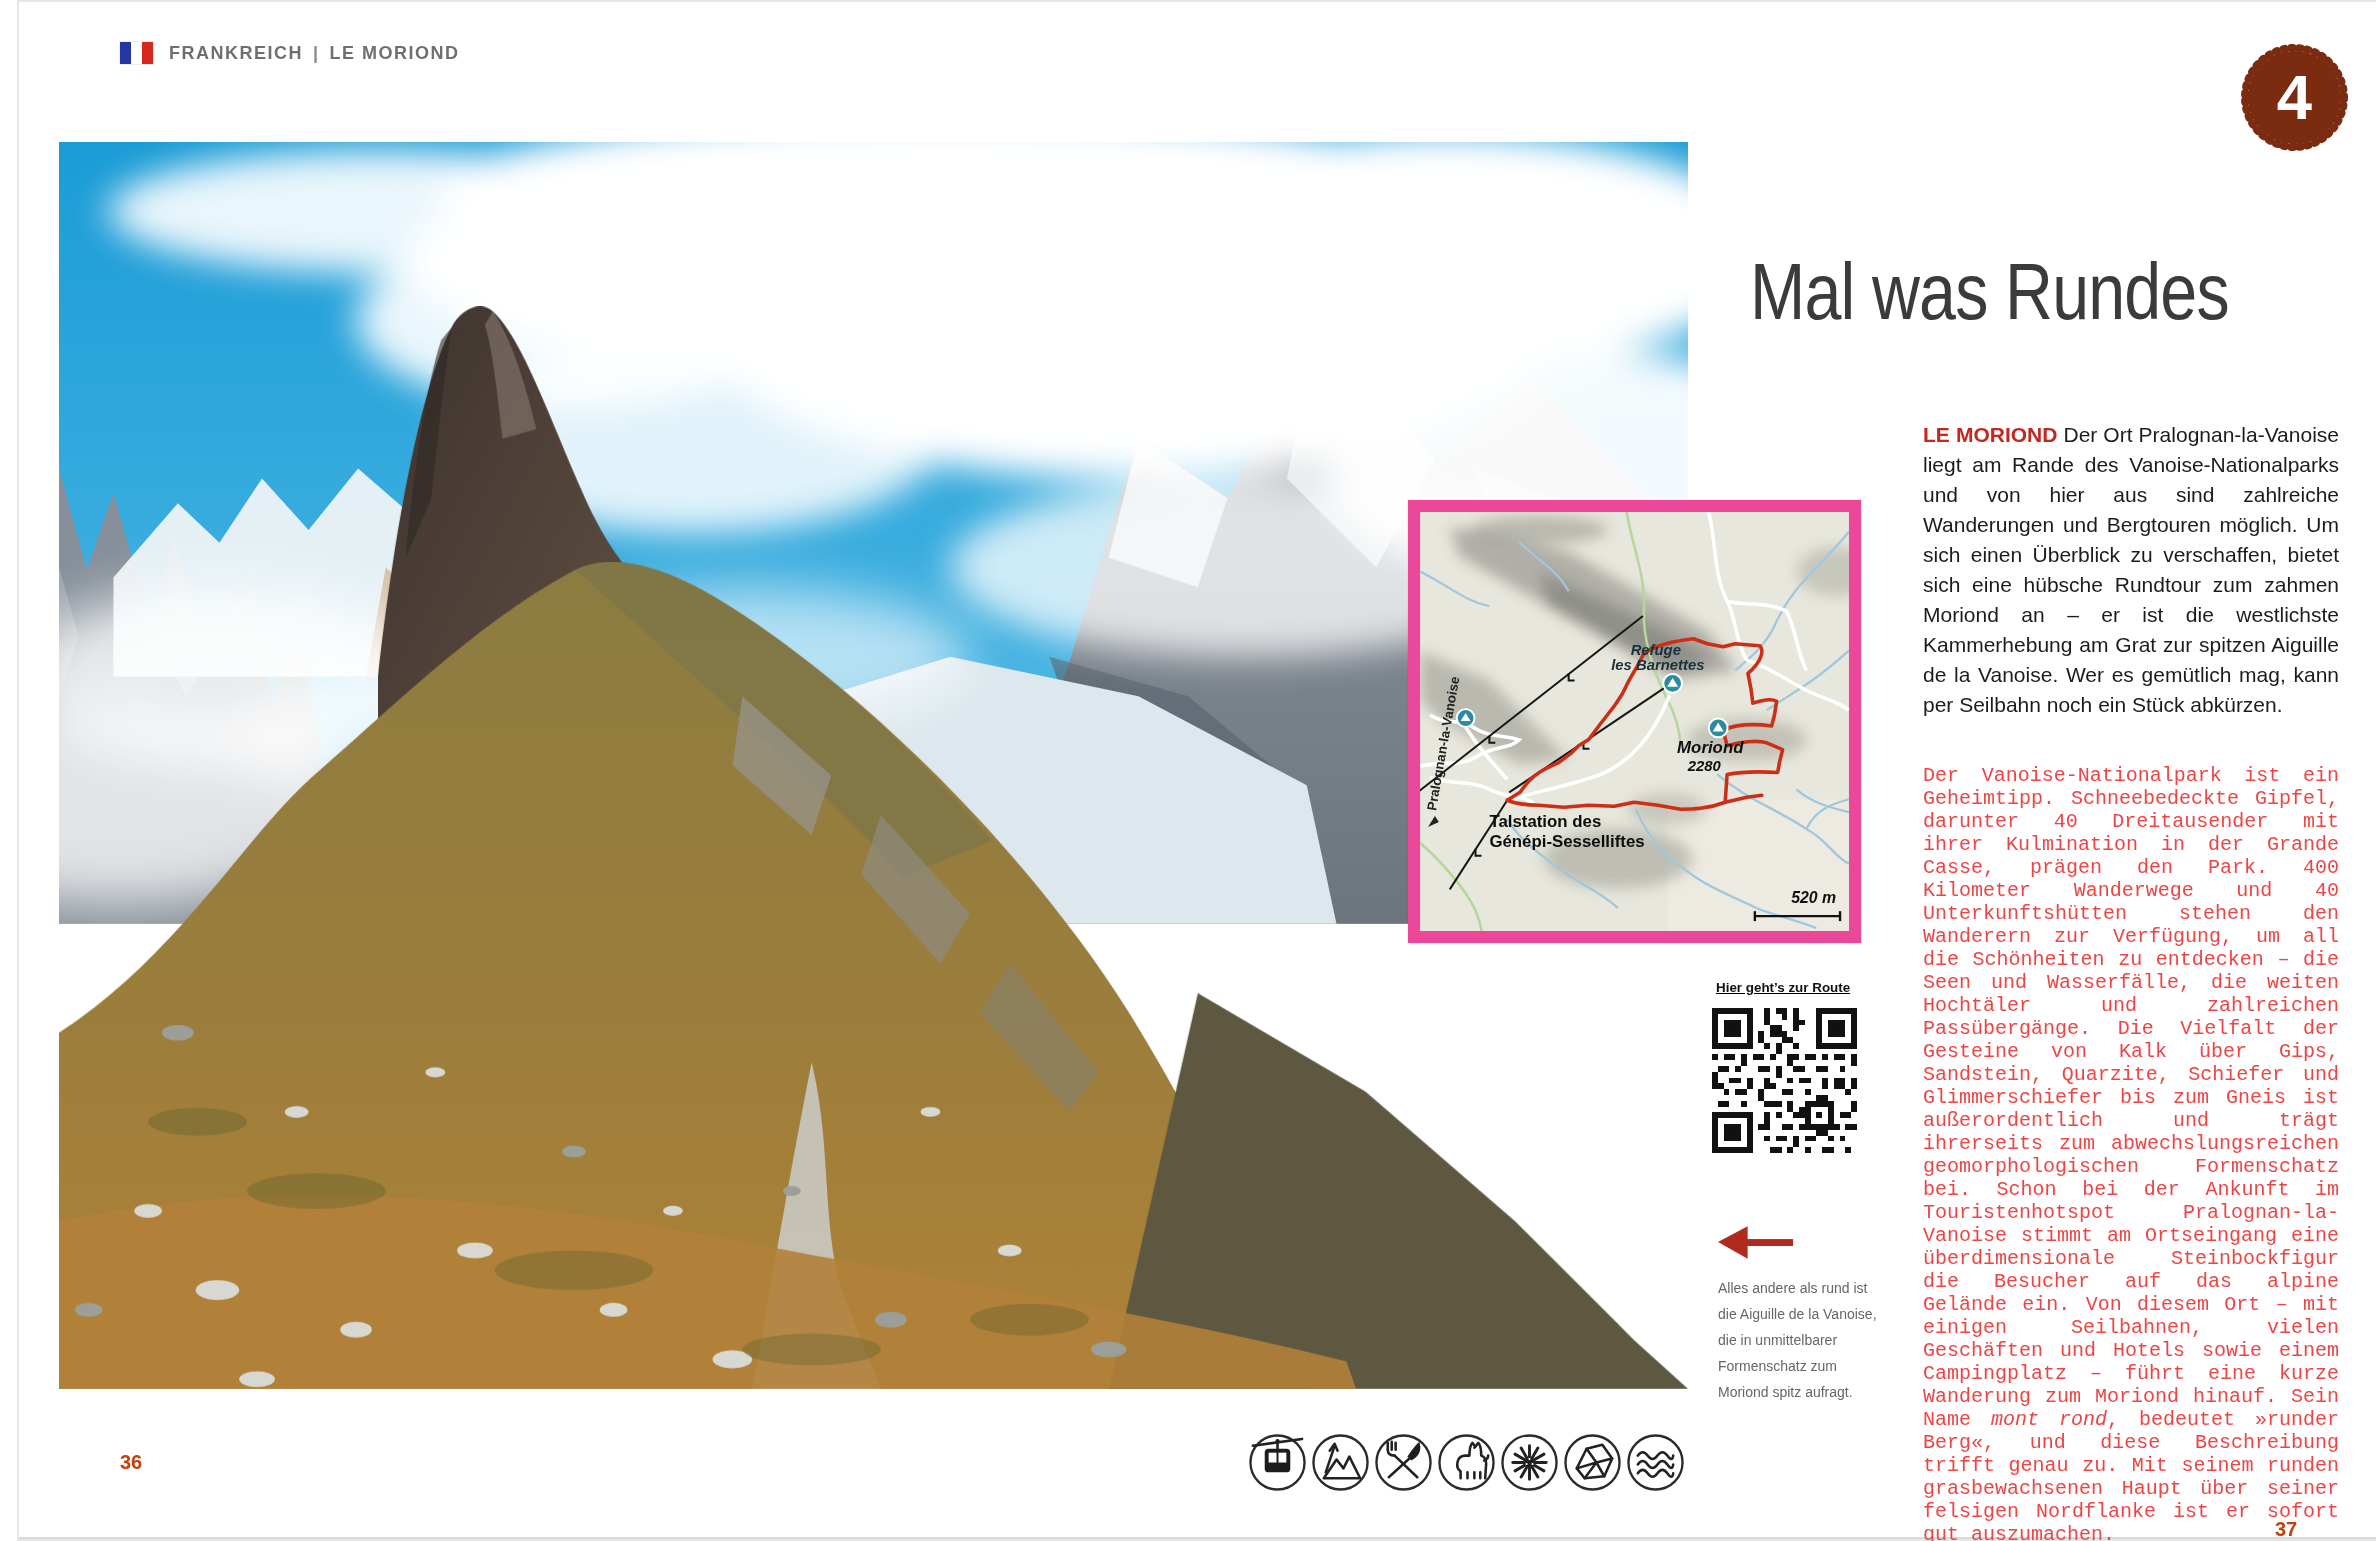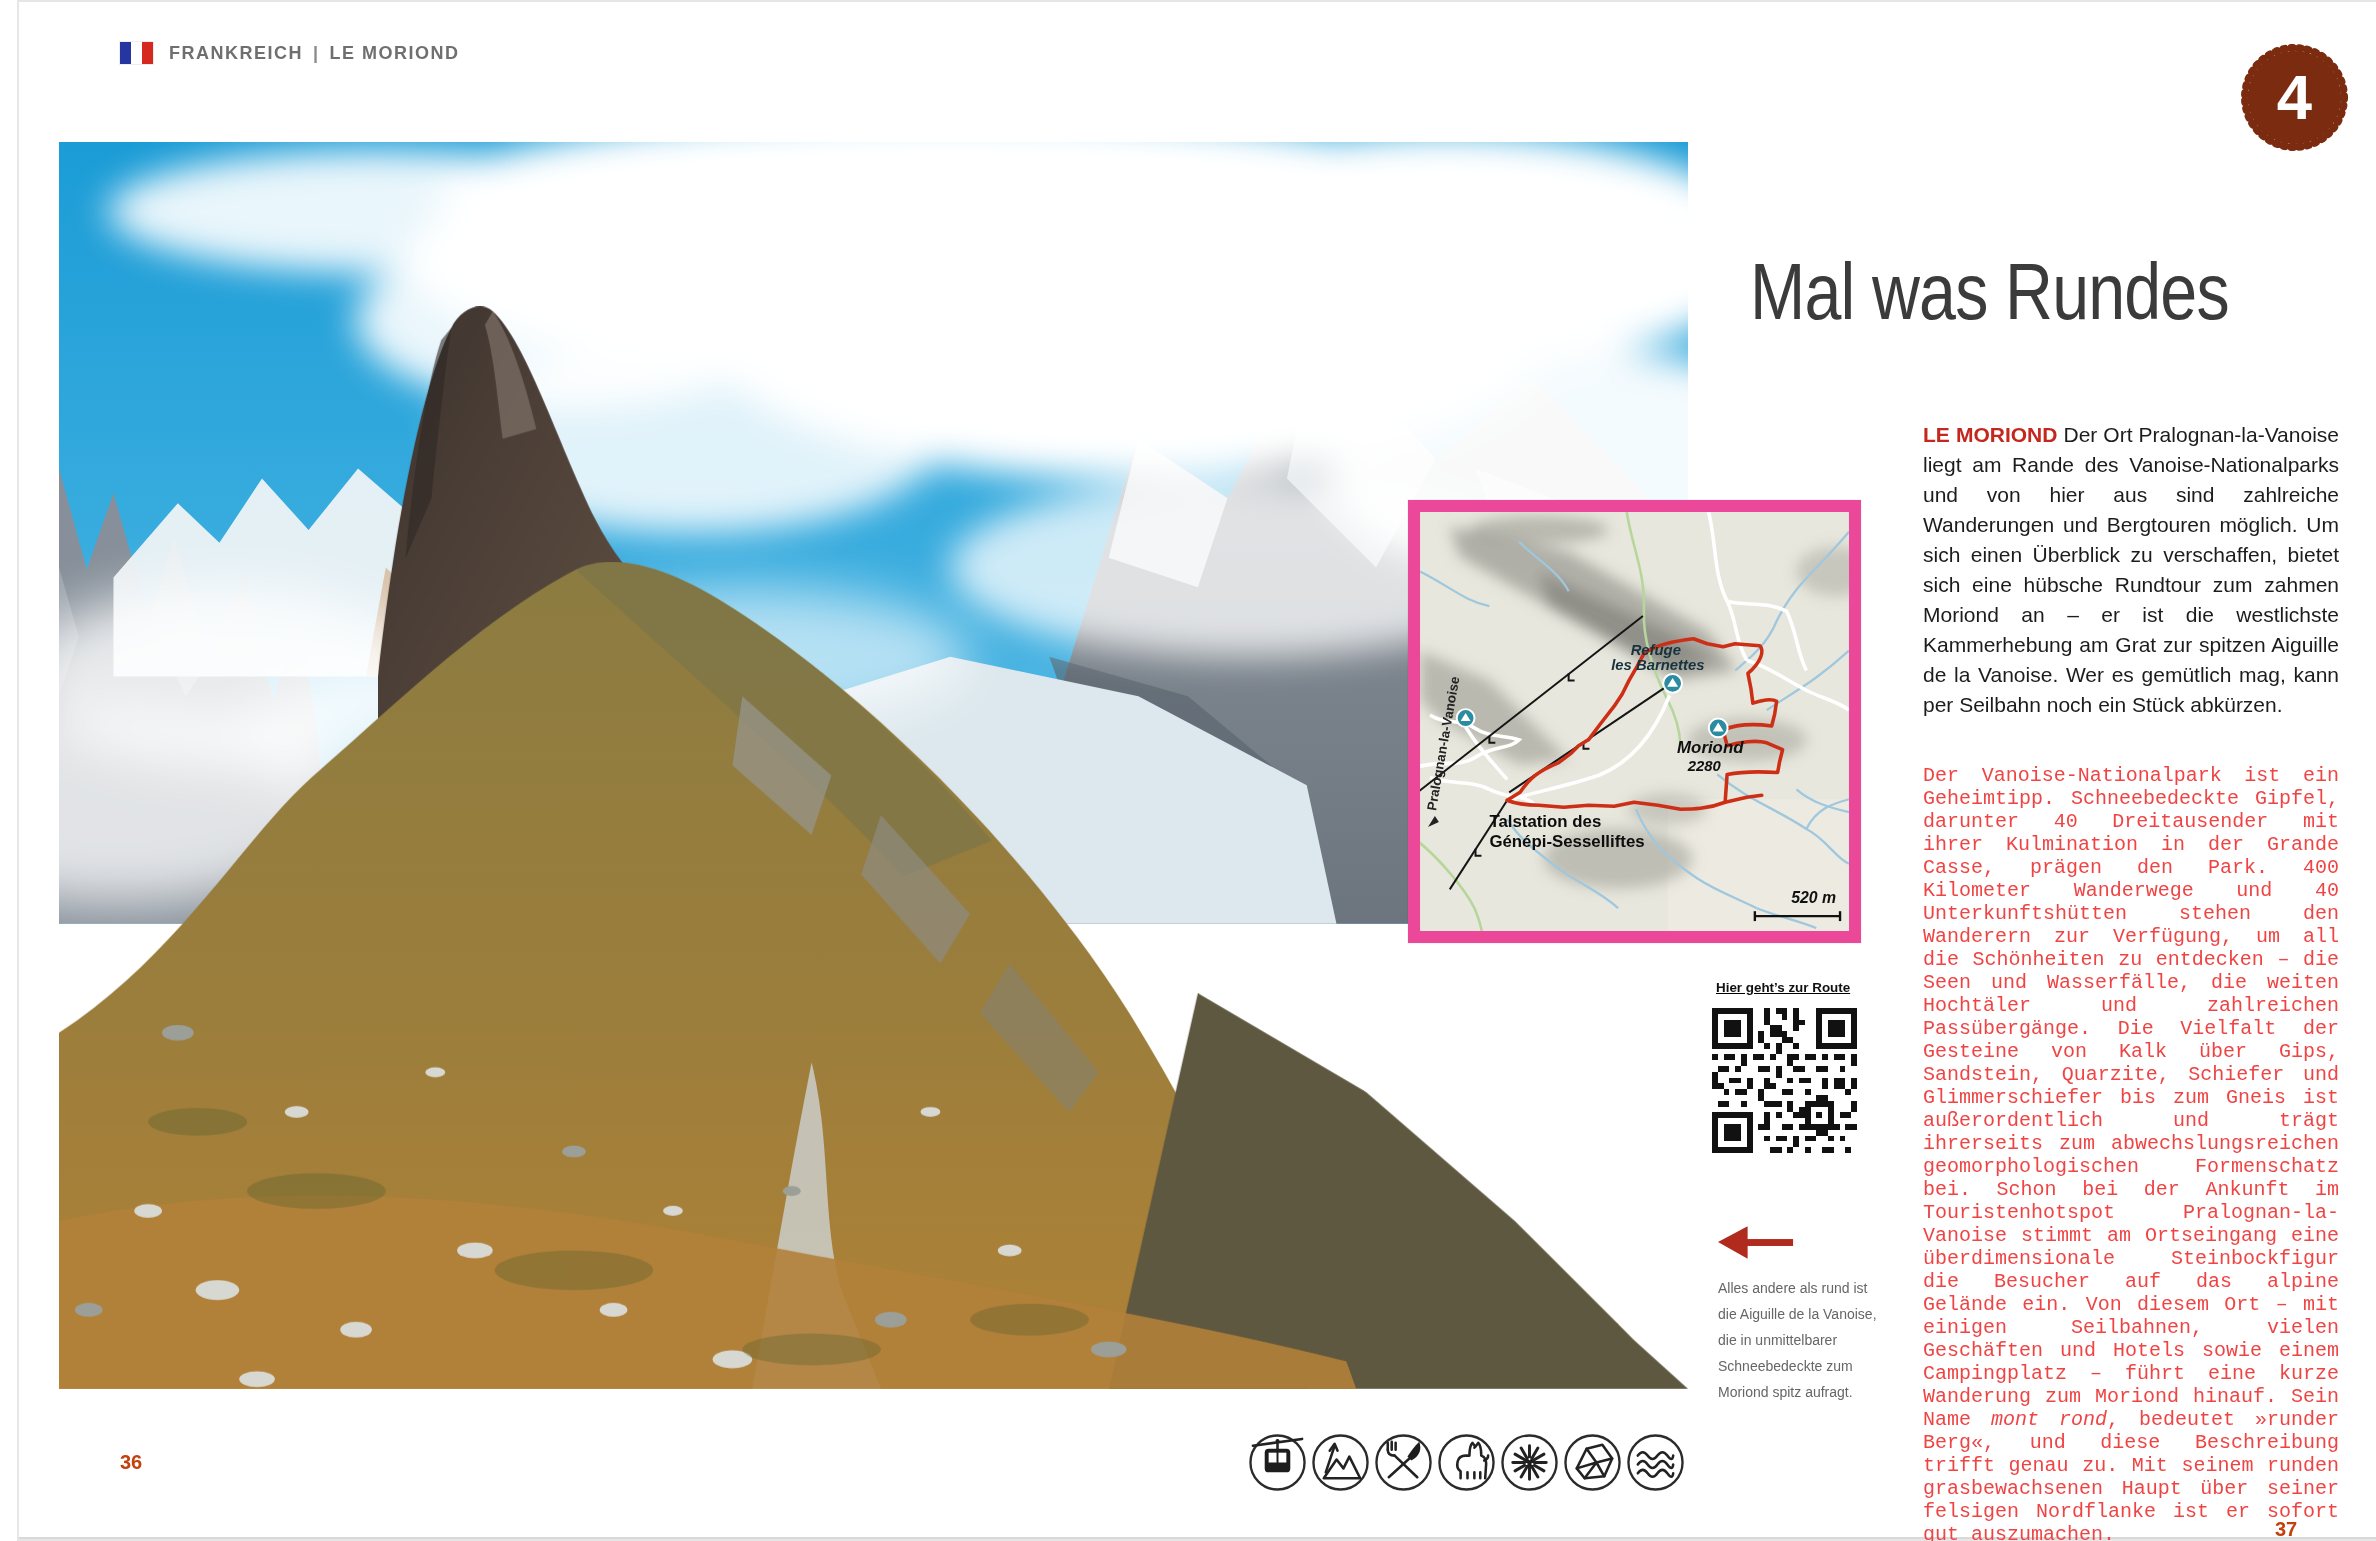--- a/index.html
+++ b/index.html
@@ -314,21 +314,21 @@
         <path d="M9 0h1v1h-1zM11 0h2v1h-2zM14 0h1v2h1v1h-2zM9 1h1v2h-1zM12 1h1v1h-1zM10 3h2v1h1v1h-3zM14 3h1v1h-1zM8 4h1v2h-1zM12 5h2v1h-2zM9 6h1v1h-1zM11 6h1v2h-1zM14 6h1v1h-1zM0 8h1v1h-1zM2 8h2v1h-2zM5 8h1v2h-1zM7 8h2v1h-2zM10 8h1v1h-1zM13 8h2v1h-1v1h-1zM16 8h2v1h-2zM19 8h1v1h-1zM21 8h2v1h-2zM24 8h1v2h-1zM1 10h2v1h-2zM4 10h1v1h-1zM8 10h2v1h-2zM11 10h1v2h-1zM14 10h2v1h-2zM18 10h2v1h-2zM22 10h1v1h-1zM0 11h1v2h1v1h-2zM3 12h2v1h-2zM6 12h1v2h-1zM9 12h1v1h1v1h-2zM13 12h1v1h-1zM15 12h2v1h-2zM19 12h1v2h-1zM21 12h2v2h-2zM24 12h1v2h-1zM2 14h1v1h-1zM4 14h2v1h-2zM8 14h1v2h-1zM12 14h2v1h-2zM16 14h1v1h-1zM18 15h2v1h-2zM23 14h1v1h-1zM1 16h2v1h-2zM5 16h1v1h-1zM9 16h3v1h-3zM13 16h1v2h-1zM15 17h1v1h-1zM24 16h1v2h-1zM9 18h1v2h-1zM11 18h1v1h-1zM14 18h2v1h-2zM22 18h2v1h-2zM8 20h2v1h-2zM12 20h2v1h-2zM15 20h1v1h-1zM18 20h2v2h-2zM21 20h1v1h-1zM23 20h2v1h-2zM9 22h1v1h-1zM11 22h2v1h-2zM14 22h1v2h-1zM16 22h2v1h-2zM20 22h1v1h-1zM22 22h1v1h-1zM10 24h2v1h-2zM13 24h1v1h-1zM16 24h1v1h-1zM19 24h2v1h-2zM23 24h1v1h-1z"></path>
       </g>
     </svg>
   </div>
 
   <svg class="photo-arrow" width="81" height="36" viewBox="0 0 82 36">
     <rect x="22" y="13" width="54" height="7" fill="#b02a1e"></rect>
     <polygon points="0,16 30,0 30,33" fill="#b02a1e"></polygon>
   </svg>
 
-  <div class="caption">Alles andere als rund ist die Aiguille de la Vanoise, die in unmittelbarer Schneebedeckte zum Moriond spitz aufragt.</div>
+  <div class="caption">Alles andere als rund ist die Aiguille de la Vanoise, die in unmittelbarer Formenschatz zum Moriond spitz aufragt.</div>
 
   <div class="icon-row">
     <svg class="pict" viewBox="0 0 60 60">
       <circle class="ring" cx="30" cy="30" r="27.5"></circle>
       <path class="ln" d="M5,13 L55,6"></path>
         <path class="ln" d="M30,8 V16"></path>
       <circle class="fl" cx="30" cy="8" r="2"></circle>
       <rect class="fl" x="17" y="16" width="26" height="24" rx="4"></rect>
       <rect x="21" y="20" width="8" height="10" fill="#fff"></rect>
         <rect x="31" y="20" width="8" height="10" fill="#fff"></rect>

